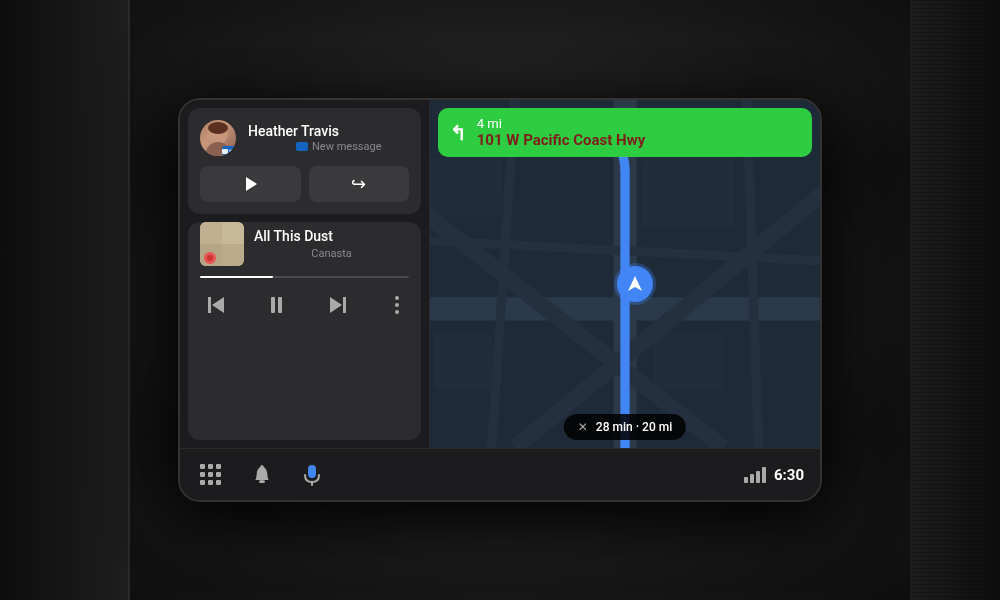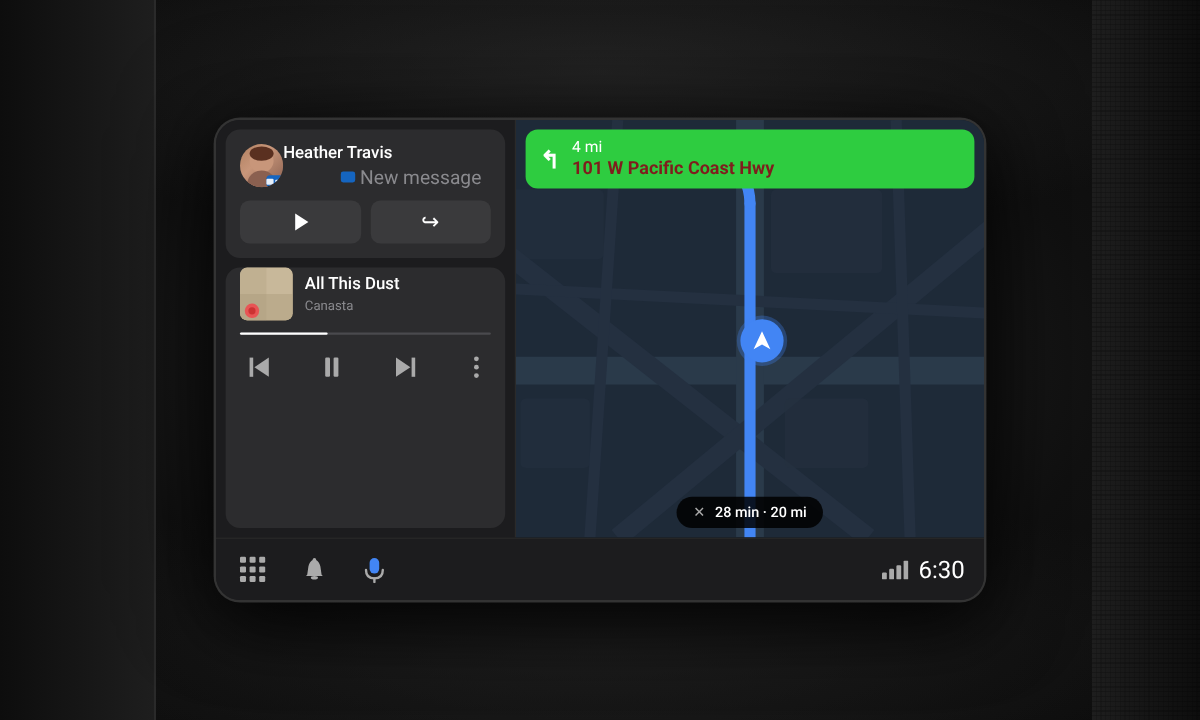--- a/index.html
+++ b/index.html
@@ -119,21 +119,21 @@
     .message-card {
       background: #2c2c2e;
       margin: 8px 8px 4px 8px;
       border-radius: 12px;
       padding: 12px;
     }
 
     .message-header {
       display: flex;
       align-items: center;
-      gap: 0;
+      gap: 12px;
       margin-bottom: 10px;
     }
 
     .avatar {
       width: 36px;
       height: 36px;
       border-radius: 50%;
       overflow: hidden;
       position: relative;
       flex-shrink: 0;
@@ -199,21 +199,21 @@
 
     .contact-name {
       color: #ffffff;
       font-size: 14px;
       font-weight: 500;
       line-height: 1.2;
     }
 
     .message-subtitle {
       color: #8a8a8e;
-      font-size: 16px;
+      font-size: 11px;
       display: flex;
       align-items: center;
       gap: 4px;
       margin-top: 1px;
       padding-left: 48px;
     }
 
     .msg-icon {
       width: 12px;
       height: 9px;
@@ -293,20 +293,21 @@
       color: #ffffff;
       font-size: 14px;
       font-weight: 500;
       line-height: 1.2;
     }
 
     .artist-name {
       color: #8a8a8e;
       font-size: 11px;
       margin-top: 2px;
+      text-align: center;
     }
 
     .progress-bar {
       height: 2px;
       background: #4a4a4e;
       border-radius: 1px;
       margin-bottom: 12px;
       position: relative;
     }
 
@@ -444,22 +445,22 @@
     }
 
     .bottom-right {
       display: flex;
       align-items: center;
       gap: 8px;
     }
 
     .time-display {
       color: #ffffff;
-      font-size: 20px;
-      font-weight: 400;
+      font-size: 15px;
+      font-weight: 700;
     }
 
     
     .right-panel {
       flex: 1;
       position: relative;
       background: #1a2a3a;
       overflow: hidden;
     }
 

